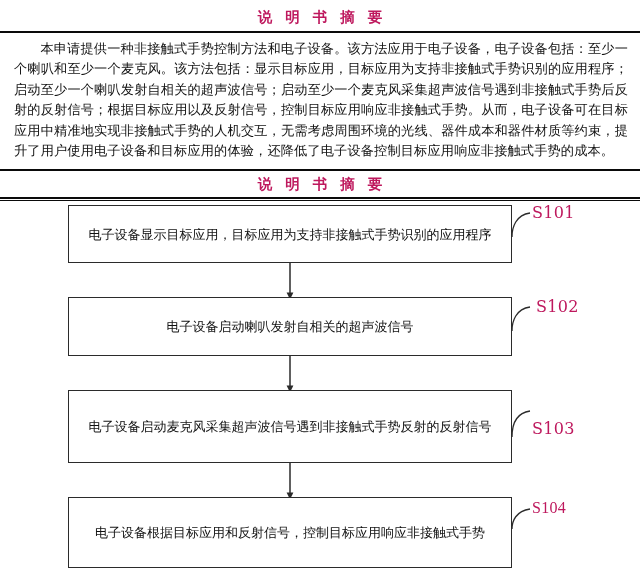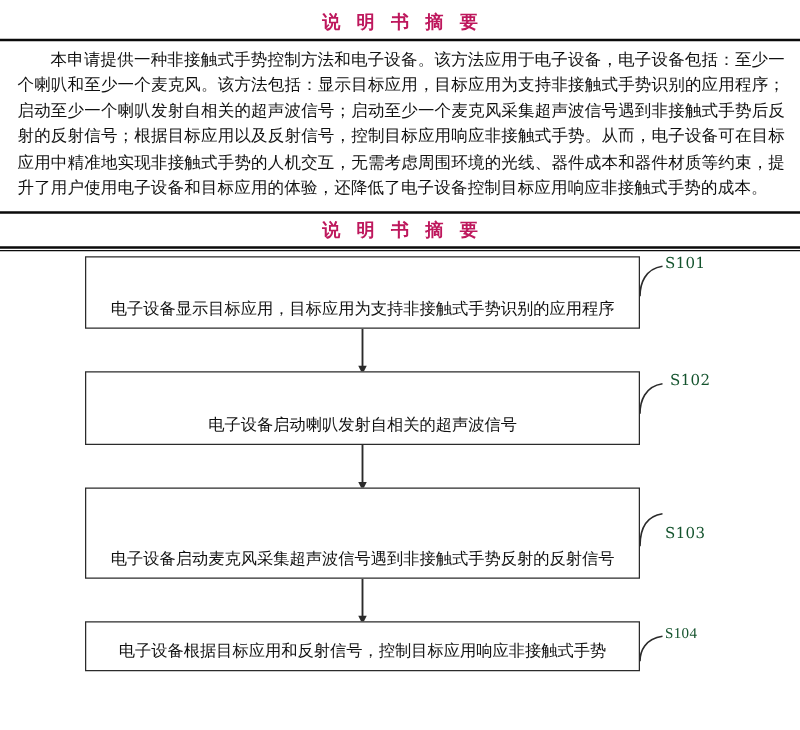--- a/index.html
+++ b/index.html
@@ -82,38 +82,38 @@
     position: absolute;
     left: 0;
     top: 0;
   }
   .node-box {
     position: absolute;
     box-sizing: border-box;
     border: 1.4px solid #2b2b2b;
     background: #ffffff;
     display: flex;
-    align-items: flex-end;
+    align-items: center;
     justify-content: center;
     text-align: center;
     font-size: 13px;
     line-height: 21px;
     font-family: "DejaVu Serif", "Liberation Serif", serif;
     color: #111;
     padding: 4px 12px;
   }
   .node-box span {
     display: block;
     width: 100%;
   }
   .step-label {
     position: absolute;
-    font-size: 12px;
+    font-size: 16px;
     font-family: "DejaVu Serif", "Liberation Serif", serif;
-    color: #14532d;
+    color: #be185d;
     letter-spacing: 0.3px;
     white-space: nowrap;
   }
 </style>
 </head>
 <body>
 
 <div class="page">
 
   <div class="section-title" id="title-abstract">说明书摘要</div>
@@ -157,20 +157,20 @@
     <div class="node-box" style="left:68px; top:96px; width:444px; height:59px;">
       <span>电子设备启动喇叭发射自相关的超声波信号</span>
     </div>
     <div class="step-label" style="left:536px; top:96px;">S102</div>
 
     <div class="node-box" style="left:68px; top:189px; width:444px; height:73px;">
       <span>电子设备启动麦克风采集超声波信号遇到非接触式手势反射的反射信号</span>
     </div>
     <div class="step-label" style="left:532px; top:200px;margin-top:18px;">S103</div>
 
-    <div class="node-box" style="left:68px; top:296px; width:444px; height:40px;">
+    <div class="node-box" style="left:68px; top:296px; width:444px; height:71px;">
       <span>电子设备根据目标应用和反射信号，控制目标应用响应非接触式手势</span>
     </div>
     <div class="step-label" style="left:532px; top:298px;font-family:Liberation Serif, serif;">S104</div>
 
   </div>
 
 </div>
 
 </body></html>

